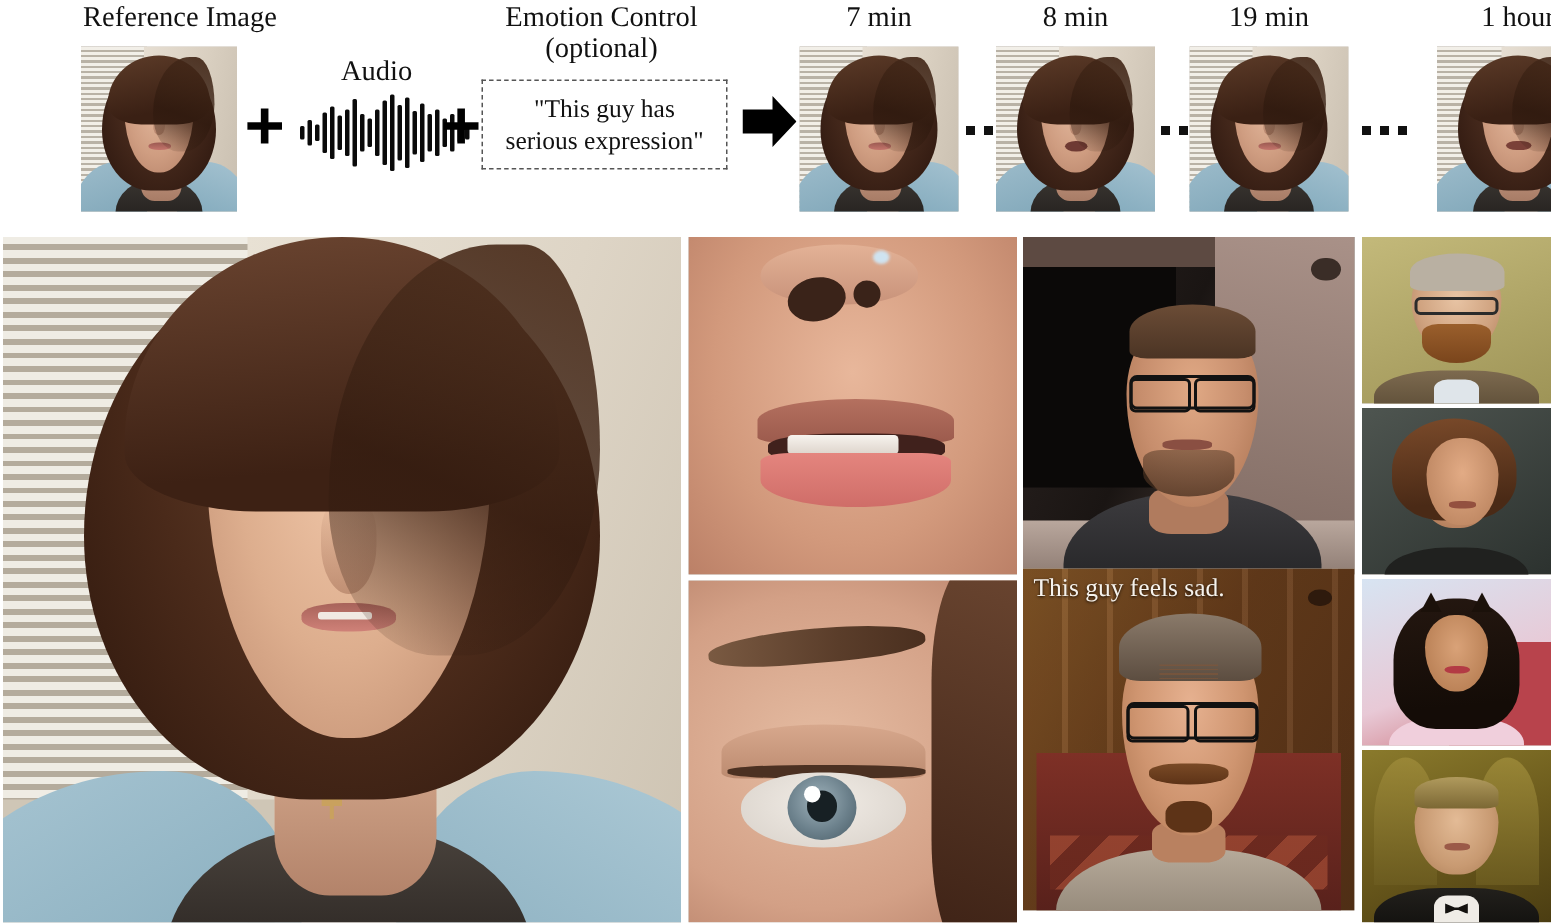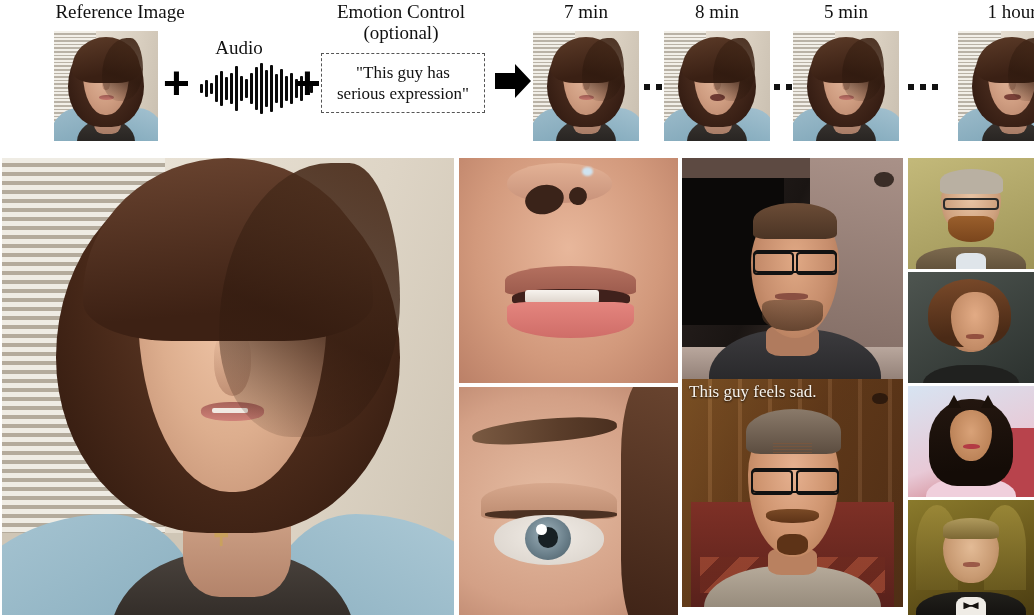--- a/index.html
+++ b/index.html
@@ -413,21 +413,21 @@
           <div class="eyeR"></div>
         <div class="nose"></div>
           <div class="mouth"></div>
         <div class="hairFront"></div>
           <div class="hairSweep"></div>
       </div>
     </div>
 
     <div class="plus" style="left:127px; top:60px; font-size:46px;">+</div>
 
-    <div class="cap" style="left:148px; top:38px; width:110px;">Audio</div>
+    <div class="cap" style="left:160px; top:38px; width:110px;">Audio</div>
 
     <div class="wave" style="left:164px; top:62px; height:52px;">
       <i style="height:9px"></i>
         <i style="height:17px"></i>
         <i style="height:11px"></i>
       <i style="height:27px"></i>
         <i style="height:35px"></i>
         <i style="height:23px"></i>
       <i style="height:31px"></i>
         <i style="height:45px"></i>
@@ -515,21 +515,21 @@
           <div class="hairSweep"></div>
       </div>
     </div>
 
     <div class="dots" style="left:738px; top:84px;">
       <i></i>
         <i></i>
         <i></i>
     </div>
 
-    <div class="cap" style="left:757px; top:2px; width:106px;">5 min</div>
+    <div class="cap" style="left:757px; top:2px; width:106px;">19 min</div>
     <div class="thumb" style="left:757px; top:31px; width:106px; height:110px;">
       <div class="scene">
         <div class="blinds"></div>
           <div class="wall"></div>
         <div class="shoulderL"></div>
           <div class="shoulderR"></div>
         <div class="torso"></div>
           <div class="neck"></div>
         <div class="hairBack"></div>
           <div class="face"></div>

